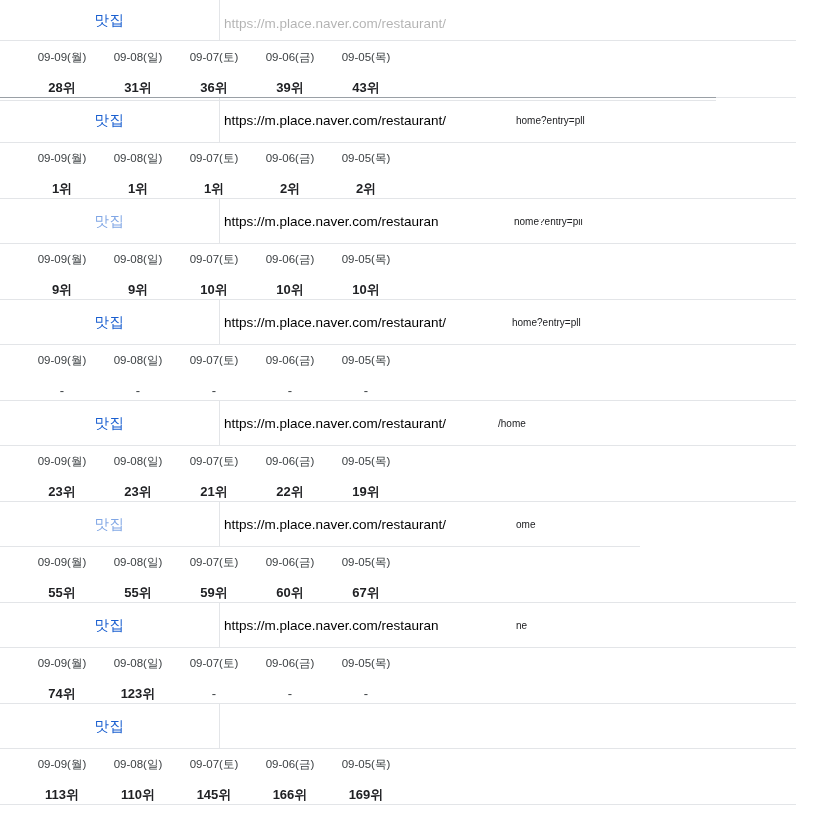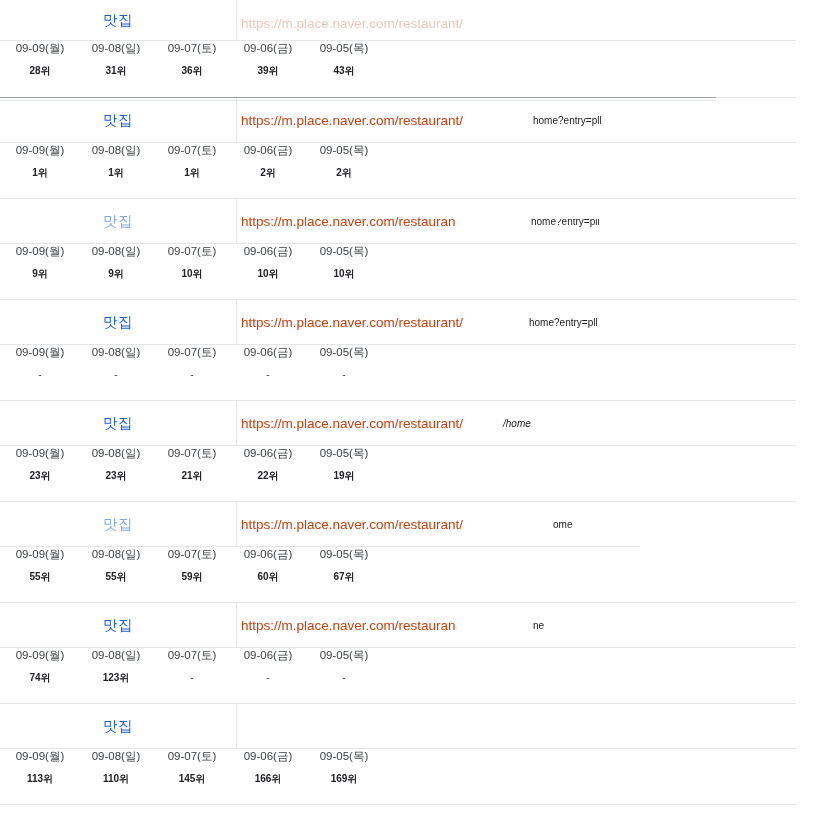--- a/index.html
+++ b/index.html
@@ -28,21 +28,21 @@
     border-bottom: 1px solid #e3e5e8;
     background: #ffffff;
   }
   .header-row {
     display: flex;
     align-items: stretch;
     height: 44px;
     border-bottom: 1px solid #e3e5e8;
   }
   .kw-cell {
-    width: 237px;
+    width: 220px;
     display: flex;
     align-items: center;
     justify-content: center;
     border-right: 1px solid #e3e5e8;
     box-sizing: border-box;
   }
   .kw-text {
     color: #1a5fd0;
     font-size: 14.5px;
     letter-spacing: 0.4px;
@@ -51,52 +51,52 @@
     flex: 1;
     display: flex;
     align-items: center;
     padding-left: 4px;
     box-sizing: border-box;
     position: relative;
     overflow: hidden;
   }
   .url-text {
     font-size: 13.5px;
-    color: #c2410c;
+    color: #000000;
     white-space: nowrap;
   }
   .url-tail {
     font-size: 10px;
     color: #202124;
     white-space: nowrap;
     position: absolute;
   }
   .ranks-row {
     display: flex;
     height: 55px;
-    align-items: flex-start;
-    padding-left: 2px;
+    align-items: flex-end;
+    padding-left: 24px;
     box-sizing: border-box;
   }
   .rank-cell {
     width: 76px;
     text-align: center;
     line-height: 1.35;
   }
   .rank-date {
     font-size: 11.5px;
     color: #3c4043;
     display: block;
   }
   .rank-val {
-    font-size: 10px;
+    font-size: 13px;
     font-weight: bold;
     color: #202124;
     display: block;
-    margin-top: 7px;
+    margin-top: 14px;
   }
   .rank-val.dash {
     font-weight: normal;
     color: #3c4043;
   }
   
   .blurmask {
     position: absolute;
     background: #ffffff;
     pointer-events: none;
@@ -269,21 +269,21 @@
     </div>
   </div>
 
   <div class="block">
     <div class="header-row">
       <div class="kw-cell">
         <span class="kw-text">맛집</span>
       </div>
       <div class="url-cell">
         <span class="url-text">https://m.place.naver.com/restaurant/</span>
-        <span class="url-tail" style="left:266px;font-style:italic;">/home</span>
+        <span class="url-tail" style="left:278px;">/home</span>
       </div>
     </div>
     <div class="ranks-row">
       <div class="rank-cell">
         <span class="rank-date">09-09(월)</span>
         <span class="rank-val">23위</span>
       </div>
       <div class="rank-cell">
         <span class="rank-date">09-08(일)</span>
         <span class="rank-val">23위</span>
@@ -303,21 +303,21 @@
     </div>
   </div>
 
   <div class="block">
     <div class="header-row">
       <div class="kw-cell">
         <span class="kw-text faint2">맛집</span>
       </div>
       <div class="url-cell">
         <span class="url-text">https://m.place.naver.com/restaurant/</span>
-        <span class="url-tail" style="left:316px;">ome</span>
+        <span class="url-tail" style="left:296px;">ome</span>
       </div>
     </div>
     <div class="ranks-row">
       <div class="rank-cell">
         <span class="rank-date">09-09(월)</span>
         <span class="rank-val">55위</span>
       </div>
       <div class="rank-cell">
         <span class="rank-date">09-08(일)</span>
         <span class="rank-val">55위</span>

